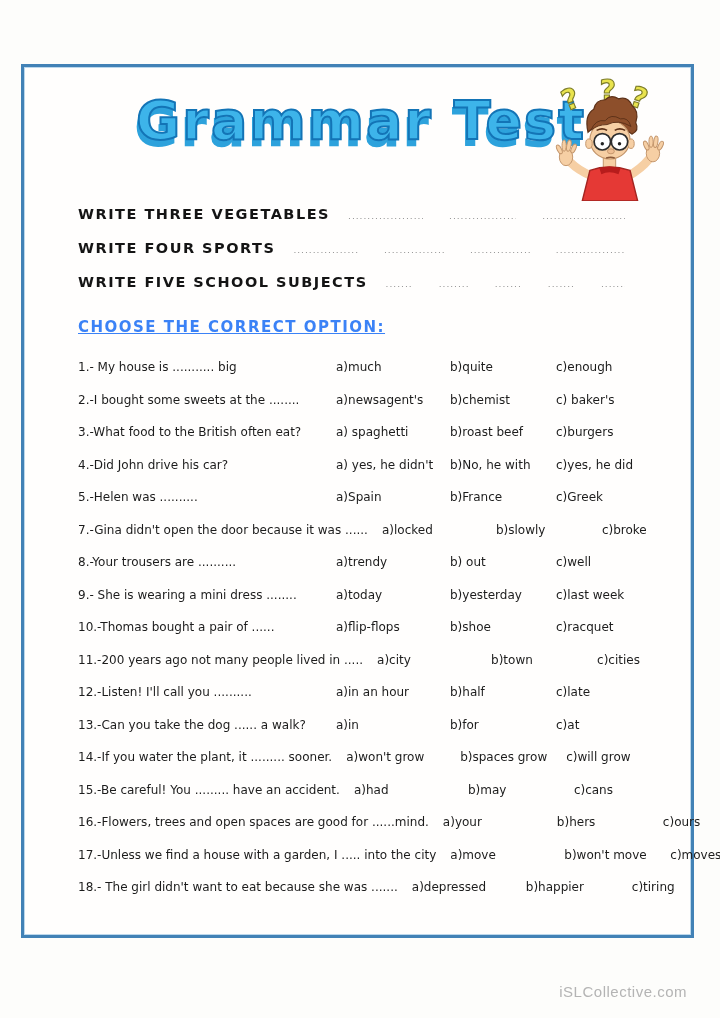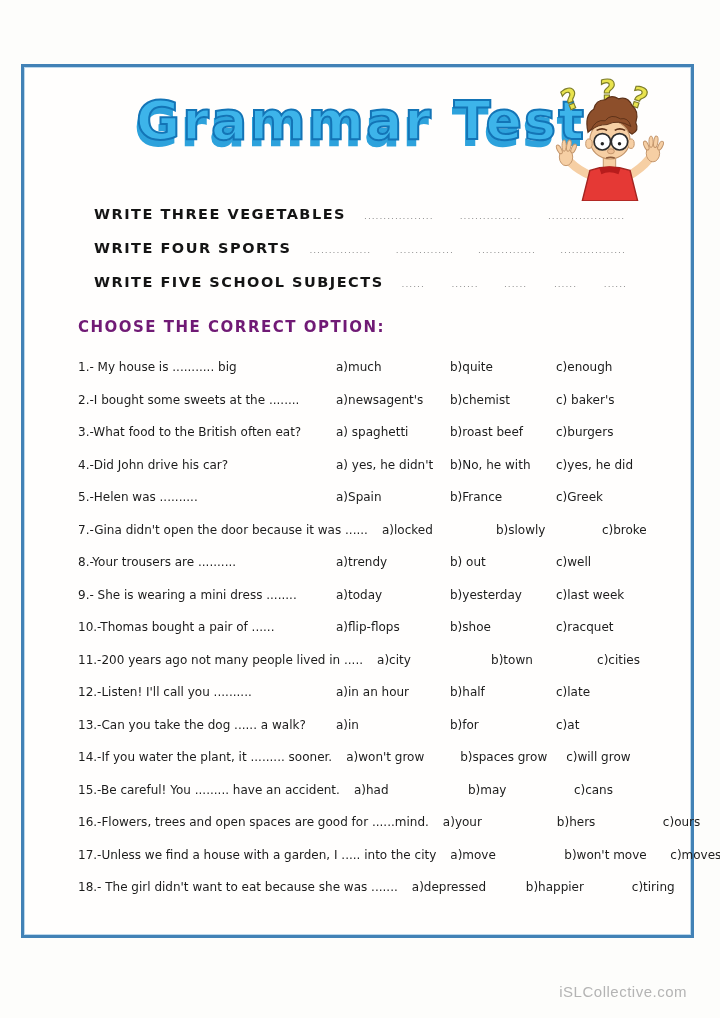--- a/index.html
+++ b/index.html
@@ -22,34 +22,35 @@
   .title{
     position:absolute;left:112px;top:22px;margin:0;
     font-size:54px;font-weight:bold;letter-spacing:2px;
     color:#3db4ea;
     -webkit-text-stroke:2px #1374b6;
     text-shadow:-2px 7px 0 #2da2dc;
     font-family:"DejaVu Sans",sans-serif;
   }
   .boy-wrap{position:absolute;right:24px;top:6px;width:116px;height:128px;}
   
-  .write-section{padding:8px 40px 0 70px;}
+  .write-section{padding:8px 40px 0 54px;}
   .write-row{display:flex;align-items:baseline;height:34px;white-space:nowrap;}
   .write-label{
     font-weight:bold;font-size:14.5px;letter-spacing:1.5px;color:#141414;
     margin-right:18px;flex:0 0 auto;
   }
   .blank{
     color:#8f8f8f;font-size:9px;letter-spacing:1px;margin-right:26px;
     overflow:hidden;
   }
   
   .choose{
     margin:10px 0 0 54px;
-    font-size:15px;font-weight:bold;letter-spacing:1.5px;color:#701a75;
+    font-size:15px;font-weight:bold;letter-spacing:1.5px;color:#3b82f6;
+    text-decoration:underline;
     display:inline-block;
   }
   
   .questions{padding:10px 18px 0 54px;}
   .q-row{display:flex;align-items:baseline;height:32.5px;white-space:nowrap;font-size:12px;color:#1c1c1c;}
   .q-text{flex:0 0 auto;min-width:244px;padding-right:14px;}
   .opt{flex:0 0 auto;}
   .opt-a{min-width:100px;margin-right:14px;}
   .opt-b{min-width:92px;margin-right:14px;}
   .opt-c{min-width:60px;margin-top:14px;}

